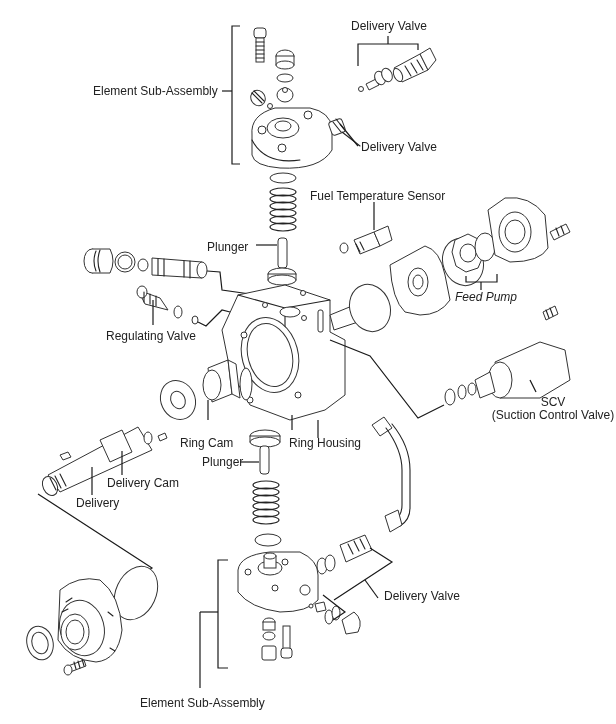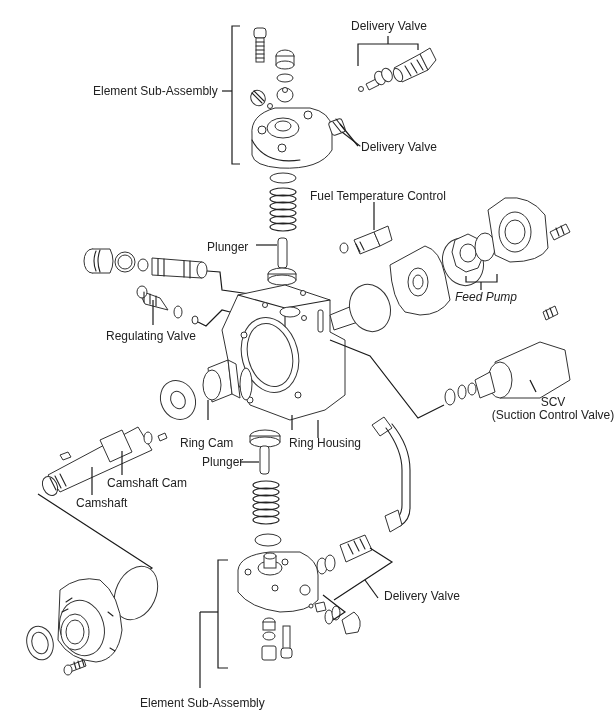--- a/index.html
+++ b/index.html
@@ -293,27 +293,27 @@
     <path class="ln" d="M74 662 l2 7 M78 661 l2 7 M82 659 l2 7"></path>
   </g>
 
   <path class="ld" d="M340 124 L358 146"></path>
   <path class="ld" d="M318 420 L318 438"></path>
 </svg>
 
 <div class="lbl" style="left:93px; top:85px;">Element Sub-Assembly</div>
 <div class="lbl" style="left:351px; top:20px;">Delivery Valve</div>
 <div class="lbl" style="left:361px; top:141px;">Delivery Valve</div>
-<div class="lbl" style="left:310px; top:190px;">Fuel Temperature Control</div>
+<div class="lbl" style="left:310px; top:190px;">Fuel Temperature Sensor</div>
 <div class="lbl" style="left:207px; top:241px;">Plunger</div>
 <div class="lbl" style="left:106px; top:330px;">Regulating Valve</div>
 <div class="lbl" style="left:455px; top:291px;font-style:italic;">Feed Pump</div>
 <div class="lbl center" style="left:488px; top:396px; width:130px;">
   <div>SCV</div>
   <div>(Suction Control Valve)</div>
 </div>
 <div class="lbl" style="left:180px; top:437px;">Ring Cam</div>
 <div class="lbl" style="left:289px; top:437px;">Ring Housing</div>
 <div class="lbl" style="left:202px; top:456px;">Plunger</div>
-<div class="lbl" style="left:107px; top:477px;">Camshaft Cam</div>
-<div class="lbl" style="left:76px; top:497px;">Camshaft</div>
+<div class="lbl" style="left:107px; top:477px;">Delivery Cam</div>
+<div class="lbl" style="left:76px; top:497px;">Delivery</div>
 <div class="lbl" style="left:384px; top:590px;">Delivery Valve</div>
 <div class="lbl" style="left:140px; top:697px;">Element Sub-Assembly</div>
 
 </body></html>

